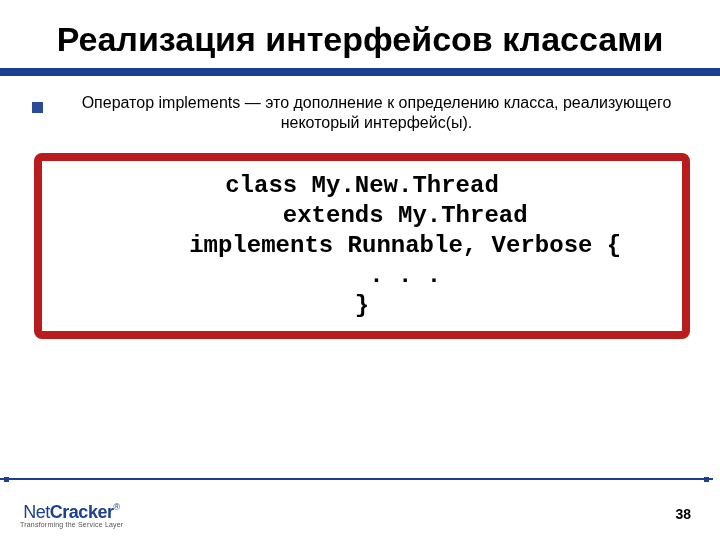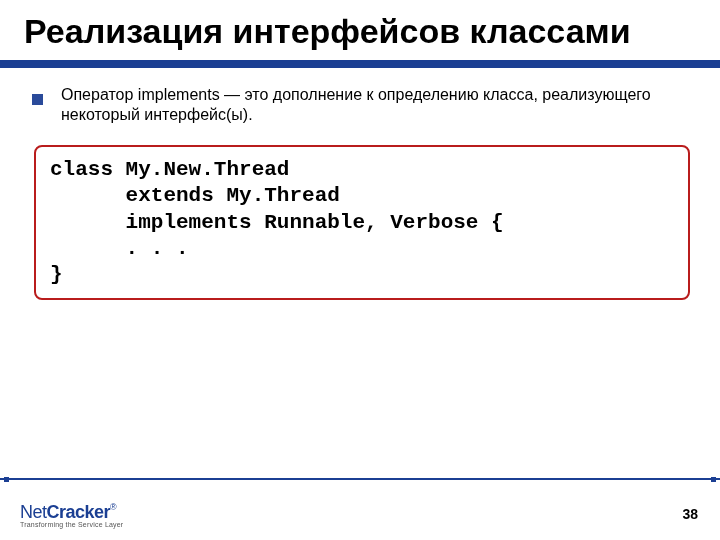--- a/index.html
+++ b/index.html
@@ -7,22 +7,23 @@
     width: 720px;
     height: 540px;
     background: #fff;
     font-family: Arial, "Helvetica Neue", Helvetica, sans-serif;
     position: relative;
     overflow: hidden;
   }
   .slide {
     width: 100%;
     height: 100%;
-    padding: 12px 24px 0 24px;
+    padding: 20px 24px 0 24px;
     position: relative;
+    text-align: center;
   }
   .title {
     font-size: 34px;
     font-weight: bold;
     color: #000;
     line-height: 1.15;
     margin-bottom: 6px;
   }
   .title-rule {
     position: relative;
@@ -52,33 +53,33 @@
     margin-right: 18px;
     flex-shrink: 0;
   }
   .bullet-text {
     font-size: 16px;
     color: #000;
     line-height: 1.25;
   }
   .code-box {
     margin: 20px 2px 0 2px;
-    border: 2px solid #b91c1c;
+    border: 8px solid #b91c1c;
     border-radius: 8px;
     padding: 10px 14px 10px 14px;
     font-family: "Courier New", Courier, monospace;
-    font-size: 21px;
+    font-size: 24px;
     font-weight: bold;
     line-height: 1.25;
     white-space: pre;
     color: #000;
   }
   .footer {
     position: absolute;
-    left: 0; right: 0;
+    left: 0; right: 7px;
     bottom: 18px;
     height: 40px;
   }
   .footer-rule {
     position: absolute;
     left: 0; right: 0;
     top: -8px;
     height: 10px;
   }
   .footer-rule .thin {

